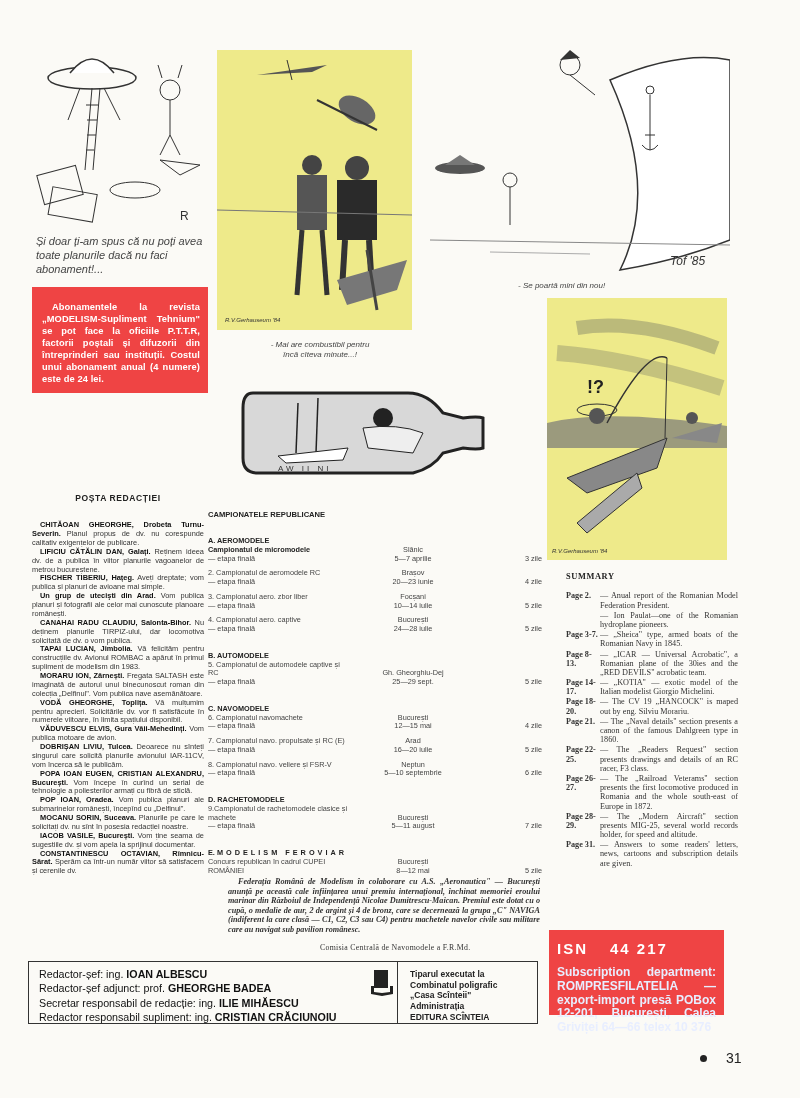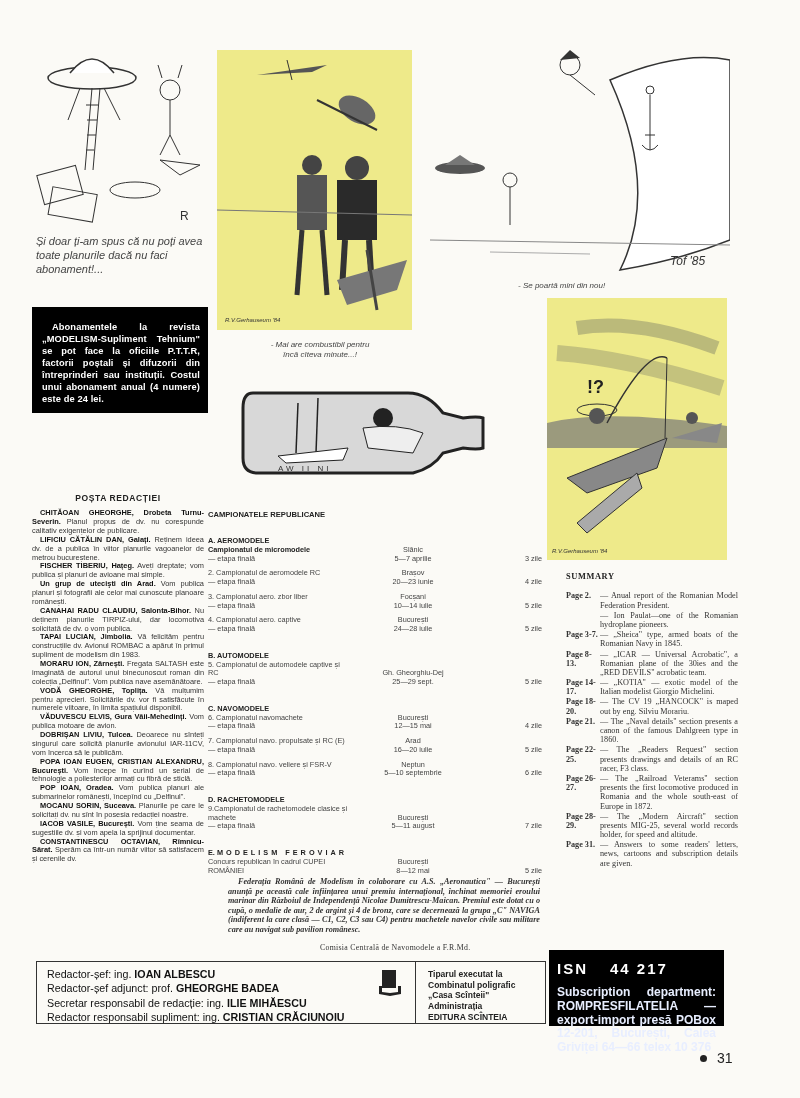--- a/index.html
+++ b/index.html
@@ -9,26 +9,26 @@
   .abs { position: absolute; }
 
   
   .cartoon { position: absolute; overflow: hidden; }
   .cartoon svg { width: 100%; height: 100%; display: block; }
   .yellow { background: #eeea8a; }
 
   .caption { position: absolute; font-family: "Liberation Sans", sans-serif; font-style: italic; font-size: 11px; color: #444; line-height: 1.25; }
 
   
-  .bluebox { position: absolute; background: #000000; color: #fff; font-weight: bold; margin-top: 20px; }
+  .bluebox { position: absolute; background: #ef4444; color: #fff; font-weight: bold; }
   .subscr { left: 32px; top: 287px; width: 176px; height: 106px; padding: 14px 8px 8px 10px; font-family: "Liberation Sans Narrow", "Liberation Sans", sans-serif; font-size: 9.3px; line-height: 1.3; text-align: justify; text-indent: 10px; letter-spacing: 0.1px; }
 
   
   .posta { left: 32px; top: 493px; width: 172px; font-size: 7.4px; line-height: 1.2; color: #333; }
-  .posta h3 { text-align: center; font-size: 8.5px; font-weight: bold; letter-spacing: 0.6px; margin-bottom: 6px; color: #222; }
+  .posta h3 { text-align: center; font-size: 8.5px; font-weight: bold; letter-spacing: 0.6px; margin-bottom: 18px; color: #222; }
   .posta p { text-align: justify; text-indent: 8px; margin-bottom: 0; }
   .posta b { color: #111; }
 
   
   .camp { left: 208px; top: 510px; width: 340px; font-size: 7.3px; color: #444; line-height: 1.2; }
   .camp h3 { font-size: 7.6px; font-weight: bold; color: #222; margin-bottom: 8px; }
   .camp .sec { font-weight: bold; color: #222; margin-top: 18px; }
   .camp .sec .spaced { letter-spacing: 3px; }
   .row { display: flex; align-items: flex-end; margin-bottom: 6px; }
   .row .ev { width: 140px; }
@@ -41,32 +41,32 @@
 
   
   .summary { left: 566px; top: 572px; width: 172px; font-family: "Liberation Serif", serif; font-size: 8.2px; line-height: 1.12; color: #333; }
   .summary h3 { font-size: 8.4px; font-weight: bold; letter-spacing: 0.6px; margin-bottom: 10px; color: #222; }
   .sitem { display: flex; margin-bottom: 1px; }
   .sitem .pg { width: 34px; flex: none; font-weight: bold; }
   .sitem .txt { flex: 1; text-align: justify; }
   .sub { padding-left: 34px; text-indent: 0; margin-bottom: 1px; text-align: justify; }
 
   
-  .isn { left: 549px; top: 930px; width: 175px; height: 76px; padding: 10px 8px; }
+  .isn { left: 549px; top: 930px; width: 175px; height: 85px; padding: 10px 8px; }
   .isn .code { font-size: 15px; font-weight: bold; letter-spacing: 2px; display: flex; gap: 22px; }
   .isn .dept { margin-top: 9px; font-size: 12px; line-height: 1.15; text-align: justify; color: #e8eeff; }
 
   
-  .editorial { left: 36px; top: 961px; width: 510px; height: 63px; border: 1.5px solid #333; display: flex; }
+  .editorial { left: 28px; top: 961px; width: 510px; height: 63px; border: 1.5px solid #333; display: flex; }
   .ed-left { width: 338px; padding: 5px 0 0 10px; font-size: 10.7px; line-height: 1.35; color: #111; }
   .ed-left .name { font-weight: bold; }
   .ed-logo { width: 30px; display: flex; align-items: flex-start; justify-content: center; padding-top: 8px; }
-  .ed-right { flex: 1; border-left: 1.5px solid #333; padding: 7px 0 0 12px; font-size: 8.5px; font-weight: bold; line-height: 1.26; color: #222; margin-left: 10px; }
-
-  .pagenum { left: 700px; top: 1050px; font-size: 14px; color: #222; display: flex; align-items: center; gap: 10px; }
+  .ed-right { flex: 1; border-left: 1.5px solid #333; padding: 7px 0 0 12px; font-size: 8.5px; font-weight: bold; line-height: 1.26; color: #222; }
+
+  .pagenum { left: 700px; top: 1050px; font-size: 14px; color: #222; display: flex; align-items: center; gap: 19px; }
   .pagenum .dot { width: 7px; height: 7px; border-radius: 50%; background: #222; }
 </style>
 </head>
 <body>
 
 <div class="cartoon" style="left:30px;top:40px;width:180px;height:190px;">
   <svg viewBox="0 0 180 190">
     <ellipse cx="62" cy="38" rx="44" ry="11" fill="none" stroke="#333" stroke-width="1.5"></ellipse>
     <path d="M40 33 Q62 5 84 33" fill="#fff" stroke="#333" stroke-width="1.5"></path>
     <line x1="50" y1="48" x2="38" y2="80" stroke="#333"></line>

